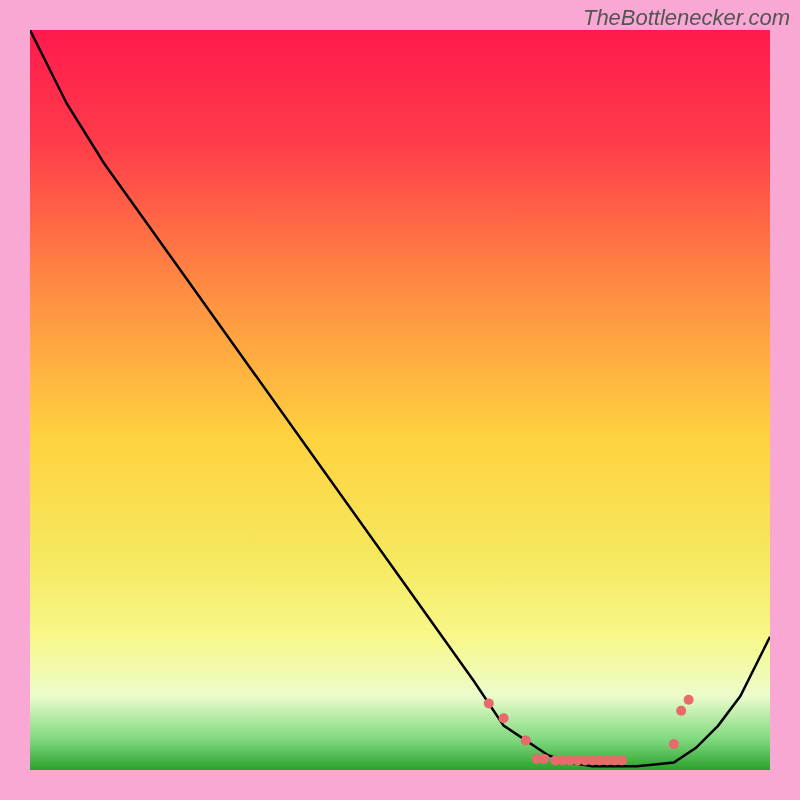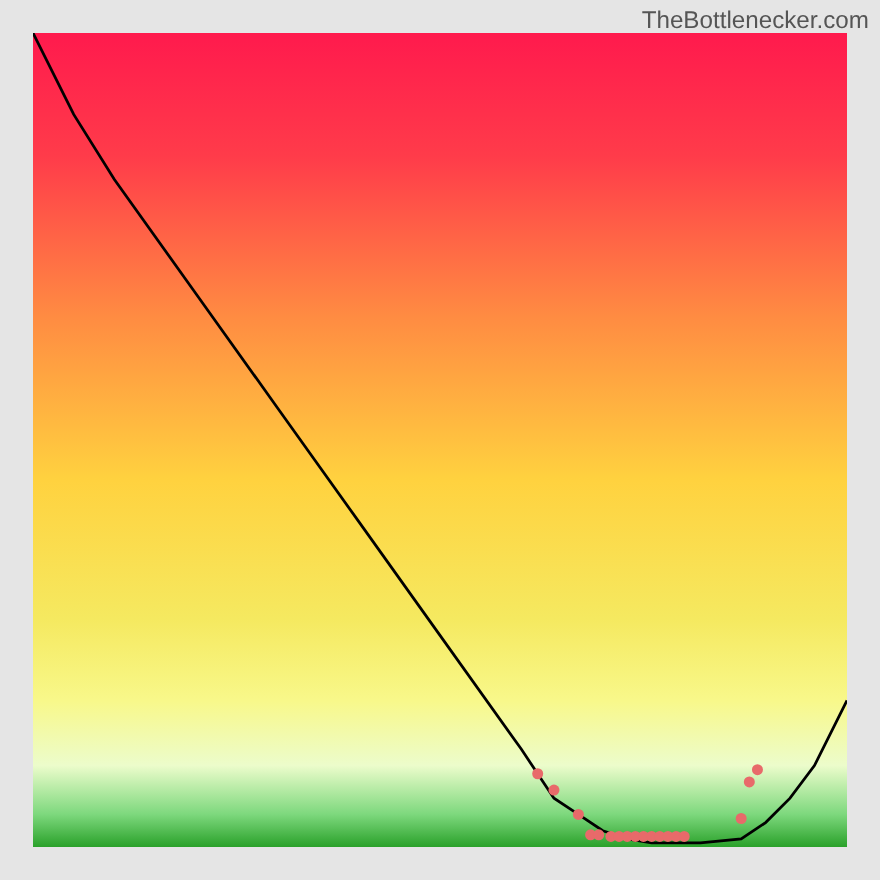--- a/index.html
+++ b/index.html
@@ -8,21 +8,22 @@
     background: #000;
     width: 800px;
     height: 800px;
     overflow: hidden;
     font-family: Arial, sans-serif;
   }
   .chart-container {
     position: relative;
     width: 800px;
     height: 800px;
-    background: #e5e5e5;
+    background: #f9a8d4;
+    font-style: italic;
   }
   .plot-area {
     position: absolute;
     left: 30px;
     top: 30px;
     width: 740px;
     height: 740px;
   }
   .watermark {
     position: absolute;

